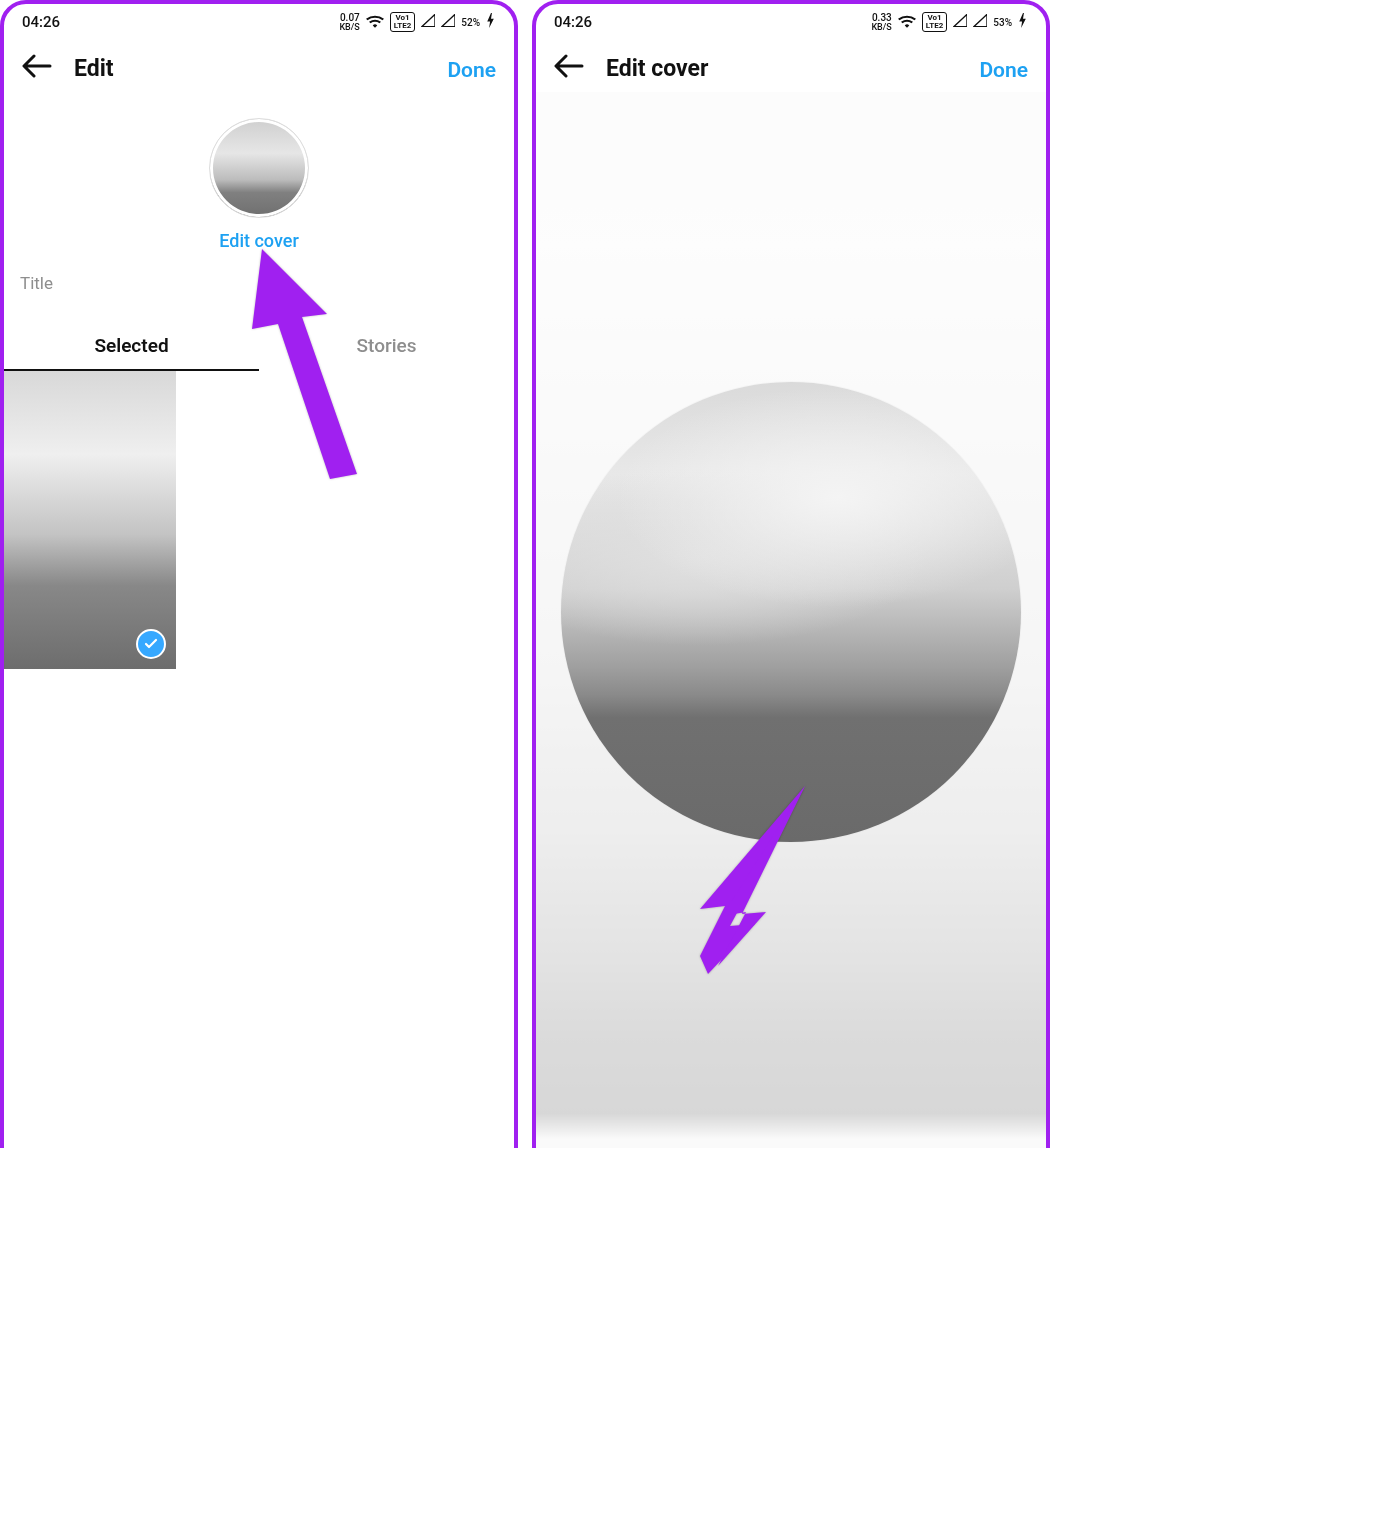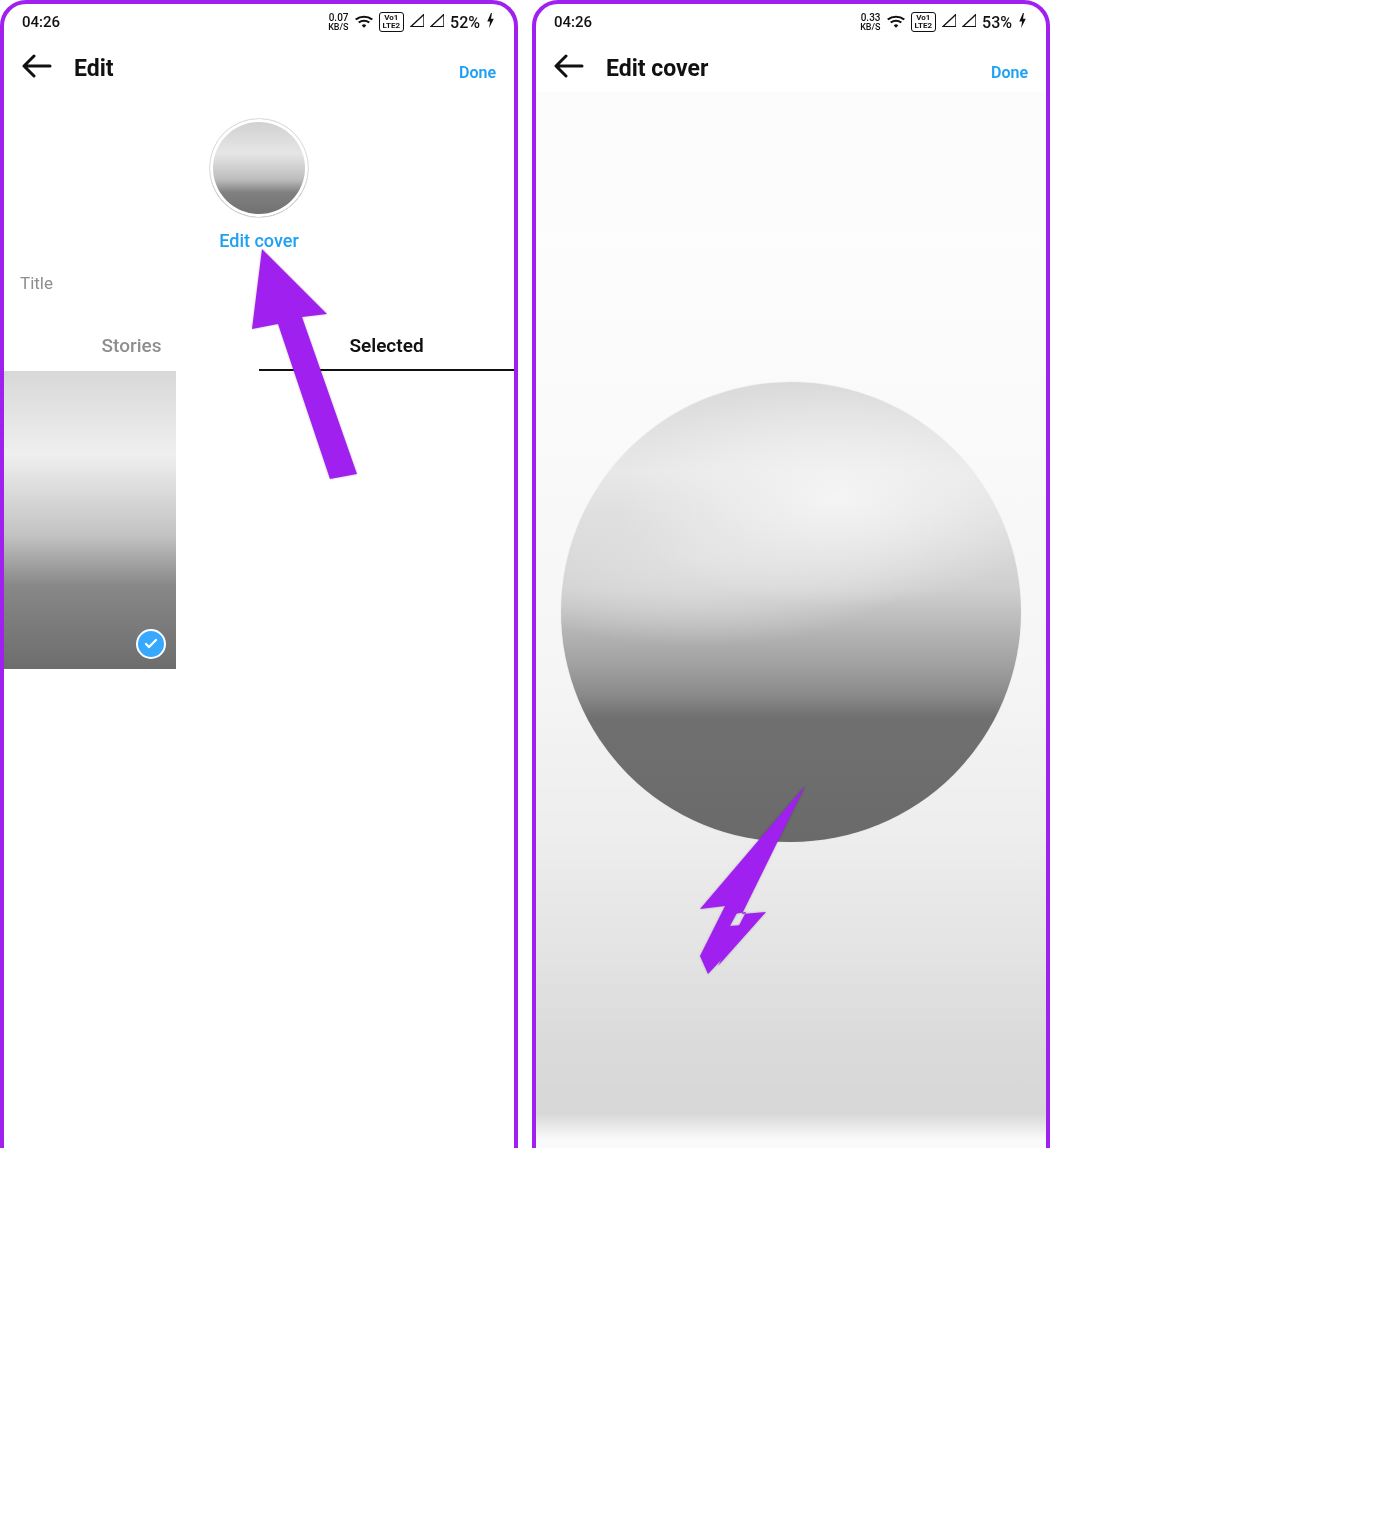--- a/index.html
+++ b/index.html
@@ -36,29 +36,29 @@
   .status-right { display:flex; align-items:center; gap:6px; font-size:12px; }
   .kbs { display:flex; flex-direction:column; align-items:flex-end; line-height:1; font-size:9px; }
   .kbs .top{font-size:10px;}
   .lte-badge {
     border:1.5px solid #111; border-radius:3px;
     padding:1px 3px; font-size:9px; font-weight:700; line-height:1;
     display:flex; flex-direction:column; align-items:center;justify-content:center;
   }
   .lte-badge .v{font-size:8px;}
   .signal { display:inline-block; }
-  .batt { font-size:16px; font-weight:500; }
+  .batt { font-size:10px; font-weight:500; }
 
   .nav-bar {
     display:flex; align-items:flex-end;
     padding: 14px 18px 10px 18px;
     gap: 22px;
   }
   .nav-title { font-size:23px; font-weight:700; color:#111; }
-  .nav-done { margin-left:auto; font-size:16px; font-weight:600; color:#1da1f2; }
+  .nav-done { margin-left:auto; font-size:21px; font-weight:600; color:#1da1f2; }
 
   .cover-wrap { display:flex; flex-direction:column; align-items:center; padding-top:26px; }
   .cover-circle {
     width:100px; height:100px; border-radius:50%;
     border:1px solid #ddd;
     background: linear-gradient(180deg,#cfcfcf 0%,#e6e6e6 35%,#bcbcbc 62%,#808080 75%,#6f6f6f 100%);
     box-shadow: inset 0 0 0 3px #fff;
   }
   .edit-cover-link { color:#1da1f2; font-size:18px; font-weight:500; margin-top:12px; }
 
@@ -190,22 +190,22 @@
   <div class="cover-wrap">
     <div class="cover-circle"></div>
     <span class="edit-cover-link">Edit cover</span>
   </div>
 
   <div class="title-block">
     <div class="title-label">Title</div>
   </div>
 
   <div class="tabs">
+    <div class="tab active">Selected</div>
     <div class="tab">Stories</div>
-    <div class="tab active">Selected</div>
   </div>
 
   <div class="grid">
     <div class="thumb">
       <span class="check">
         <svg viewBox="0 0 16 16">
             <path d="M3 8l3 3 7-7" stroke="#fff" stroke-width="2.2" fill="none" stroke-linecap="round" stroke-linejoin="round"></path>
           </svg>
       </span>
     </div>

